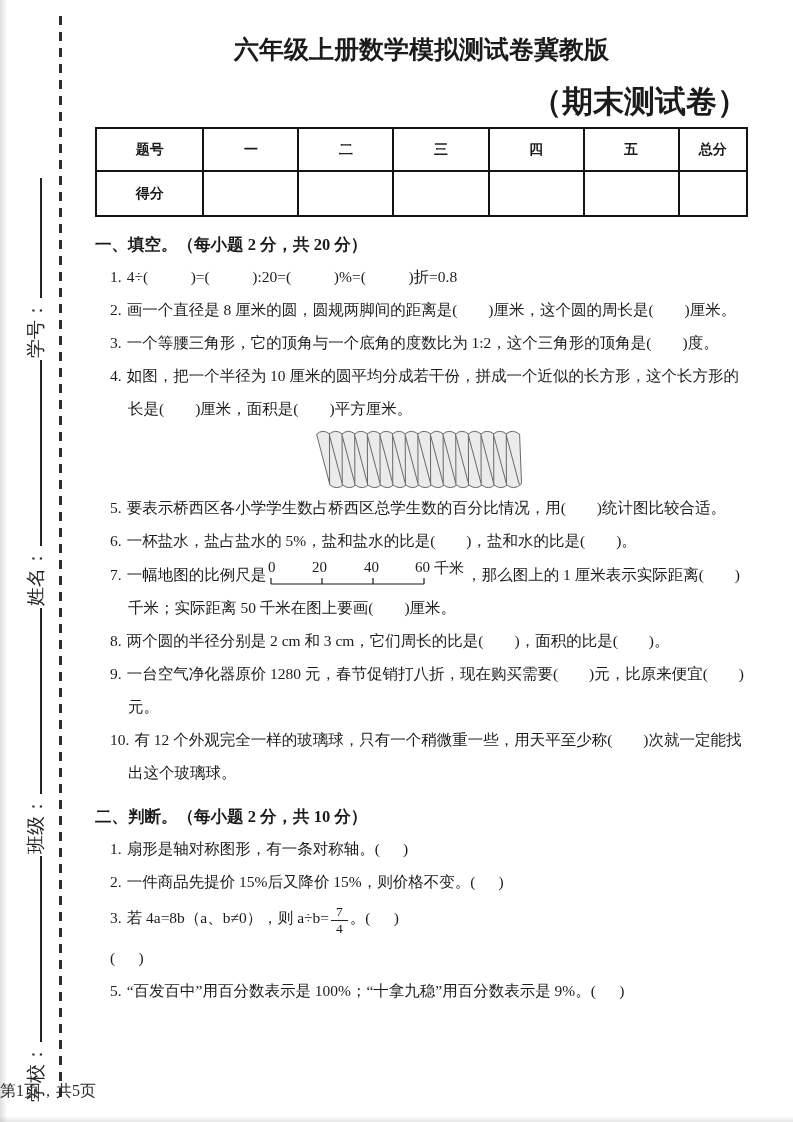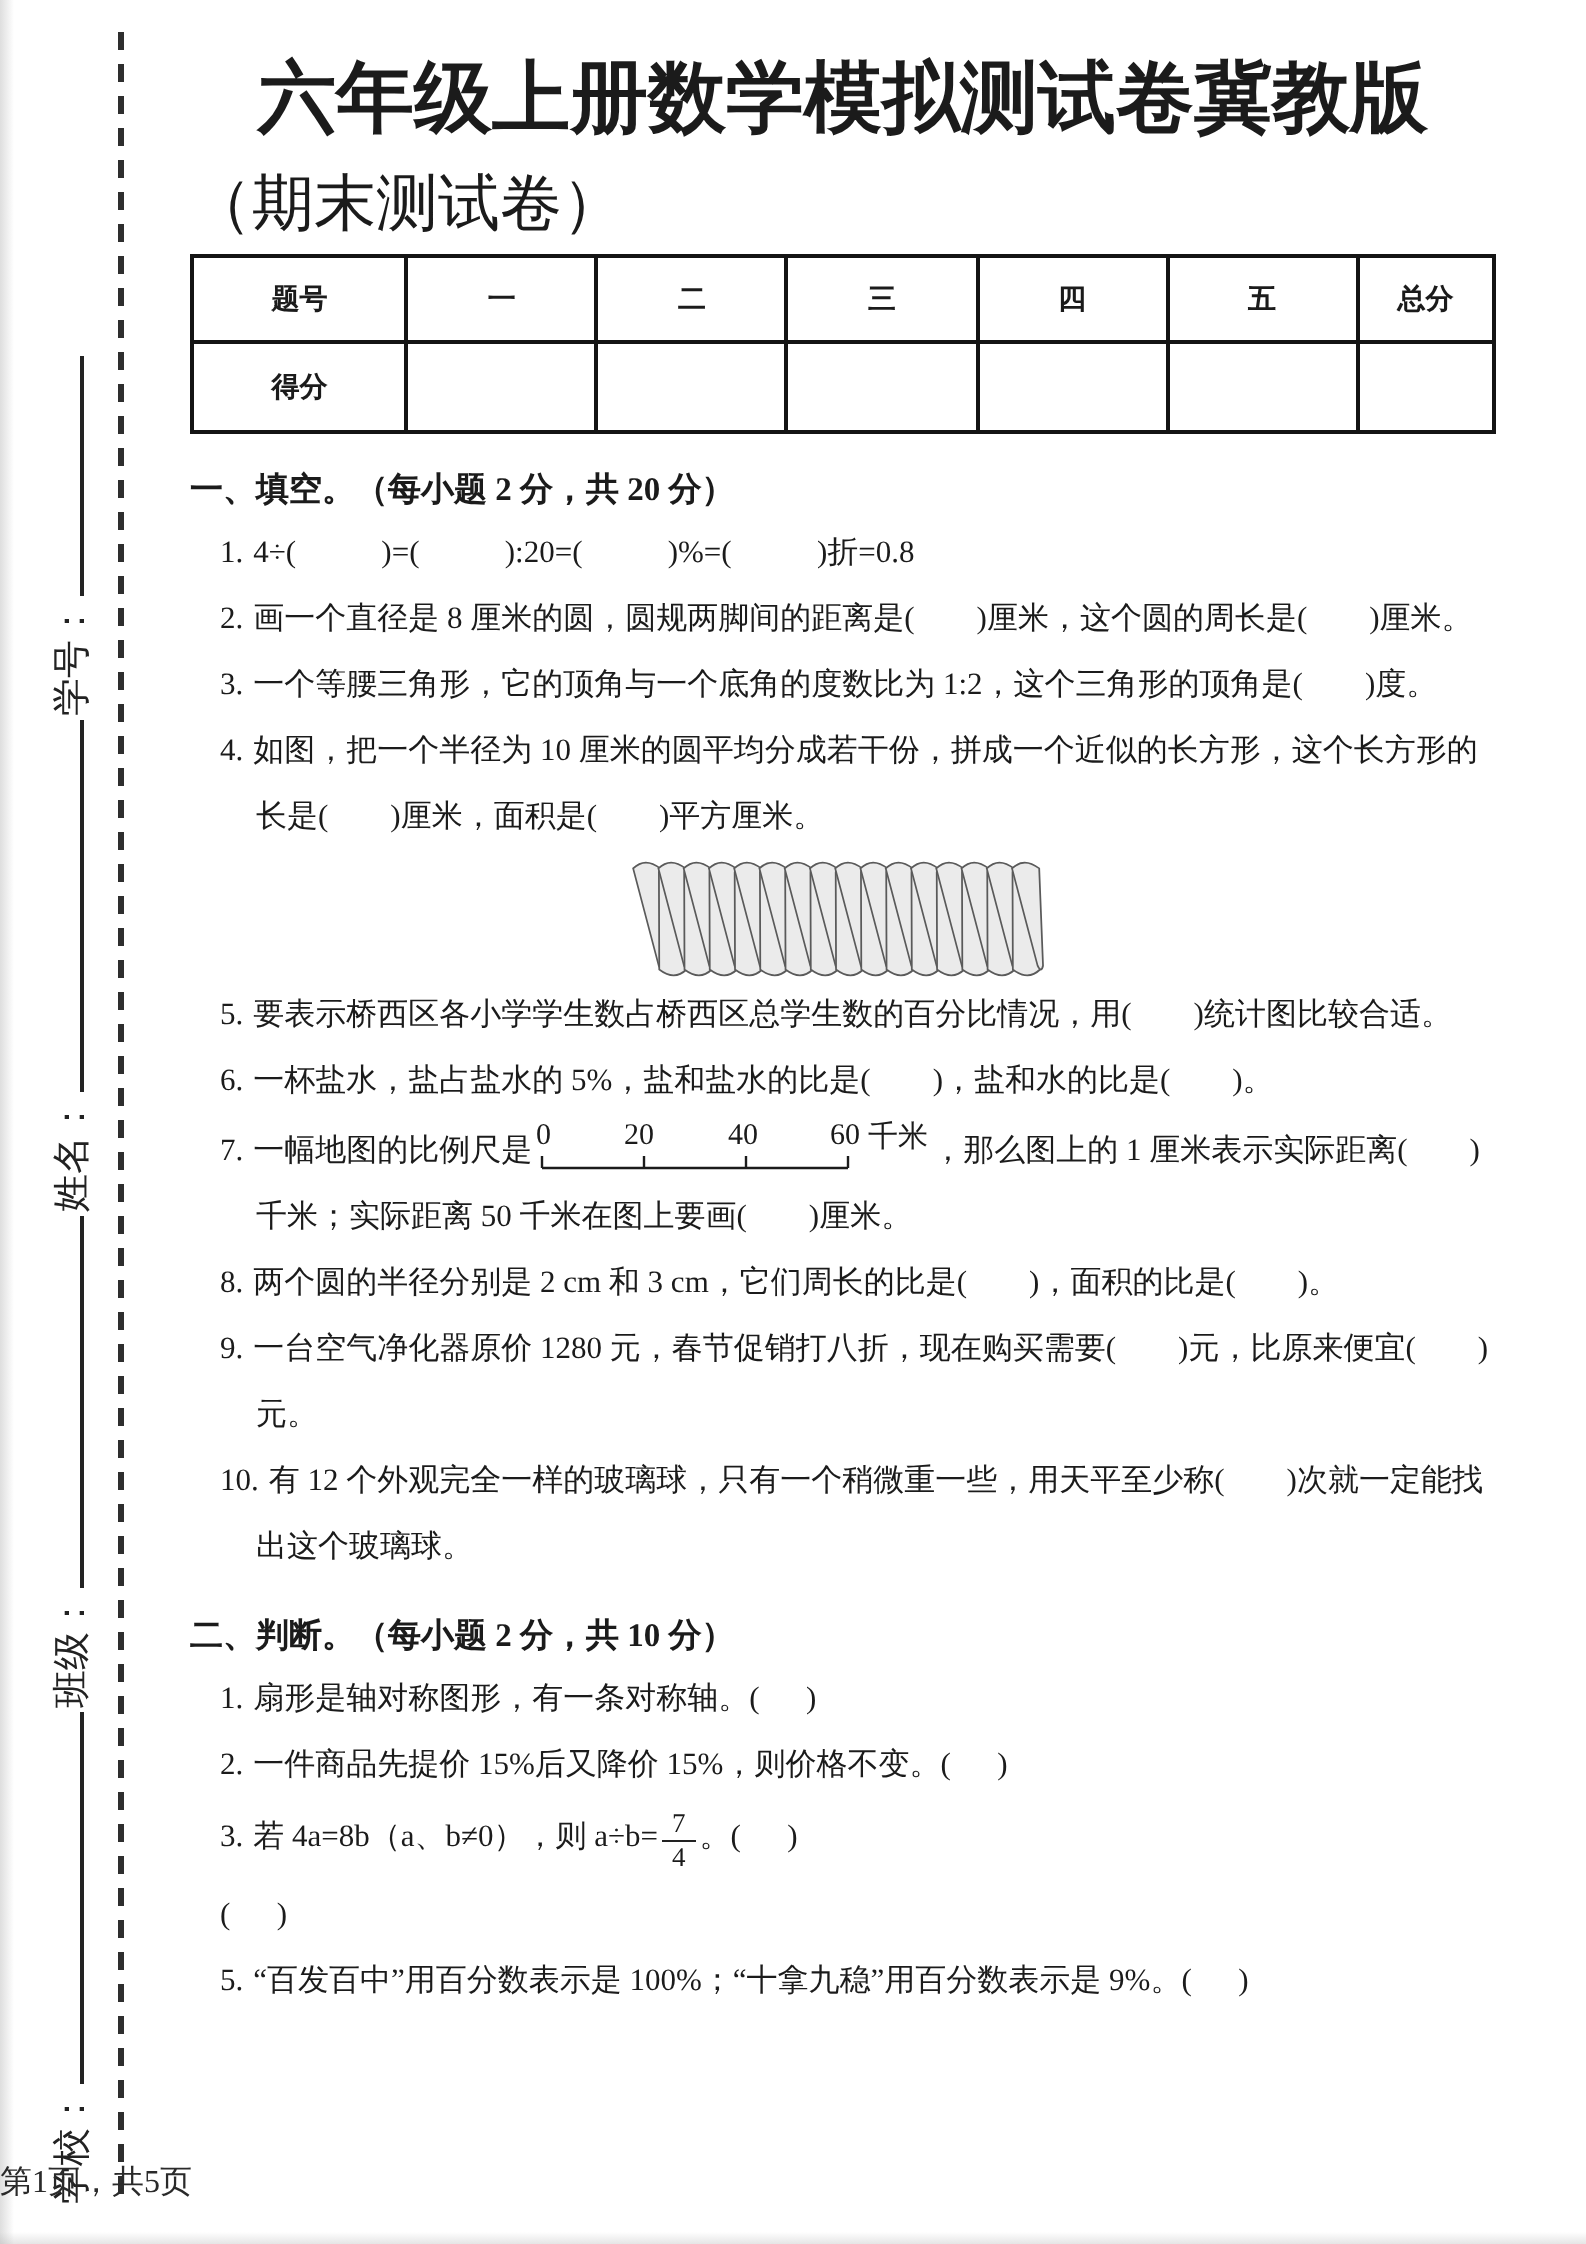--- a/index.html
+++ b/index.html
@@ -33,22 +33,22 @@
   .seal-item { display:inline-block; }
   .seal-blank {
     display:inline-block; width:186px; height:19px; margin-left:3px; margin-right:2px;
     border-bottom:2px solid #232323; vertical-align:baseline;
   }
   .seal-blank.short { width:120px; }
 
   
   .content { position:absolute; left:95px; top:0; width:653px; }
 
-  .title { margin:26px 0 0 0; text-align:center; font-size:39px; font-weight:bold; line-height:48px; }
-  .subtitle { text-align:left; font-size:31px; line-height:40px; margin-top:8px; }
+  .title { margin:26px 0 0 0; text-align:center; font-size:25px; font-weight:bold; line-height:48px; }
+  .subtitle { text-align:right; font-size:31px; line-height:40px; margin-top:8px;font-weight:bold; }
   .meta { text-align:right; font-size:17px; line-height:22px; margin-top:14px; white-space:pre; }
 
   table.score { border-collapse:collapse; width:100%; margin-top:5px; table-layout:fixed; }
   table.score td {
     border:2px solid #141414; text-align:center; vertical-align:middle;
     font-size:14px; font-weight:bold; padding:0;
   }
   table.score tr.r1 td { height:41px; }
   table.score tr.r2 td { height:43px; }
 

